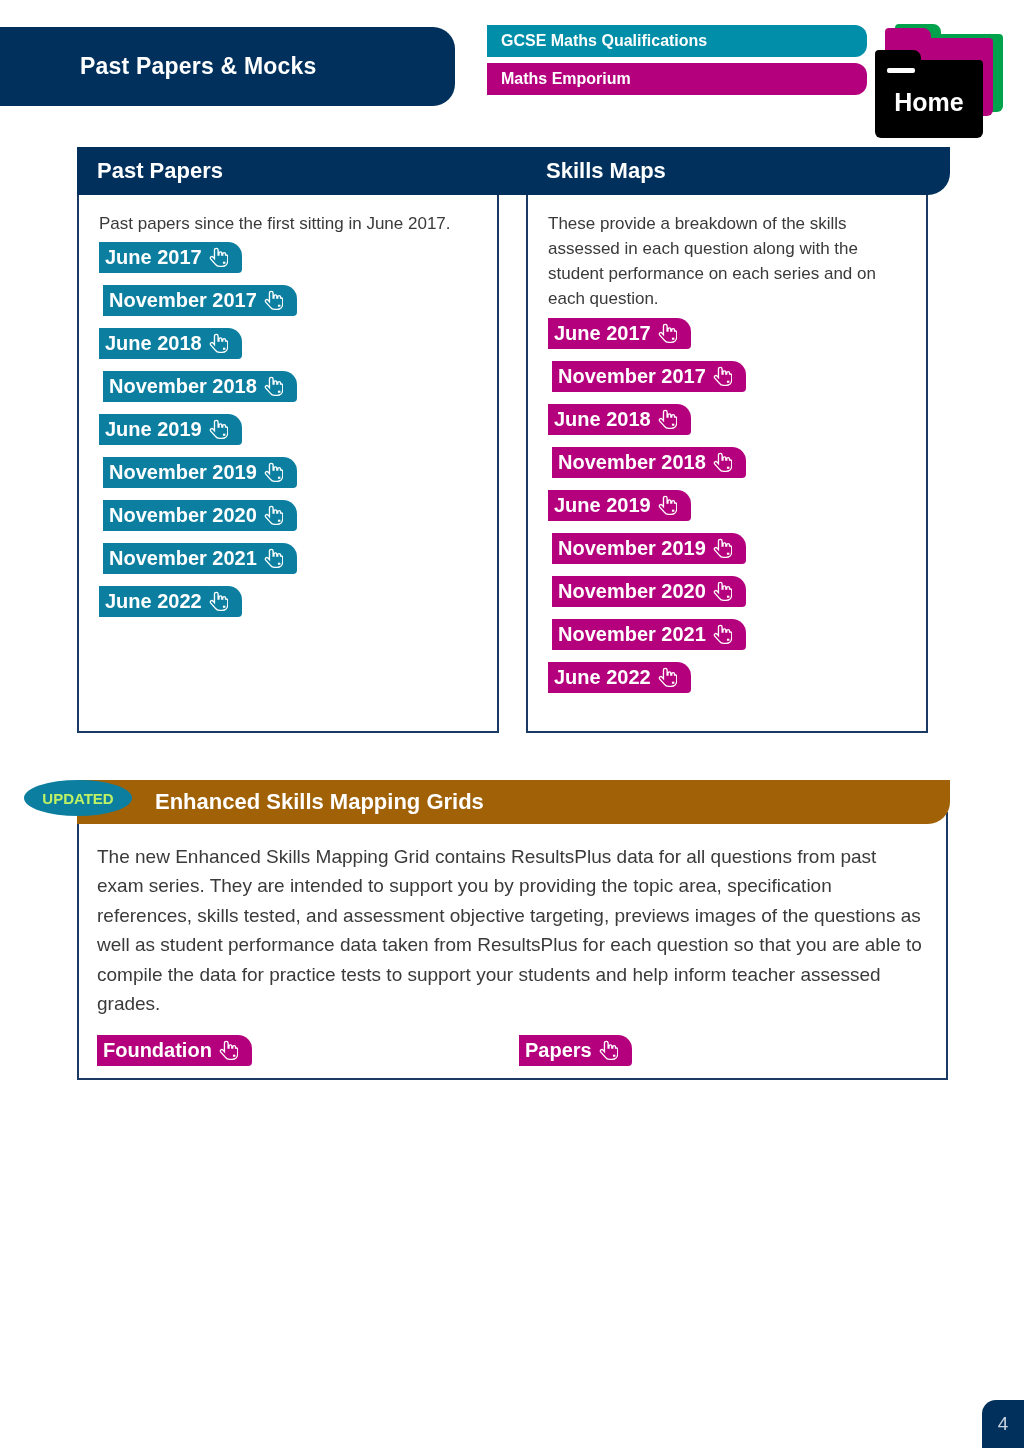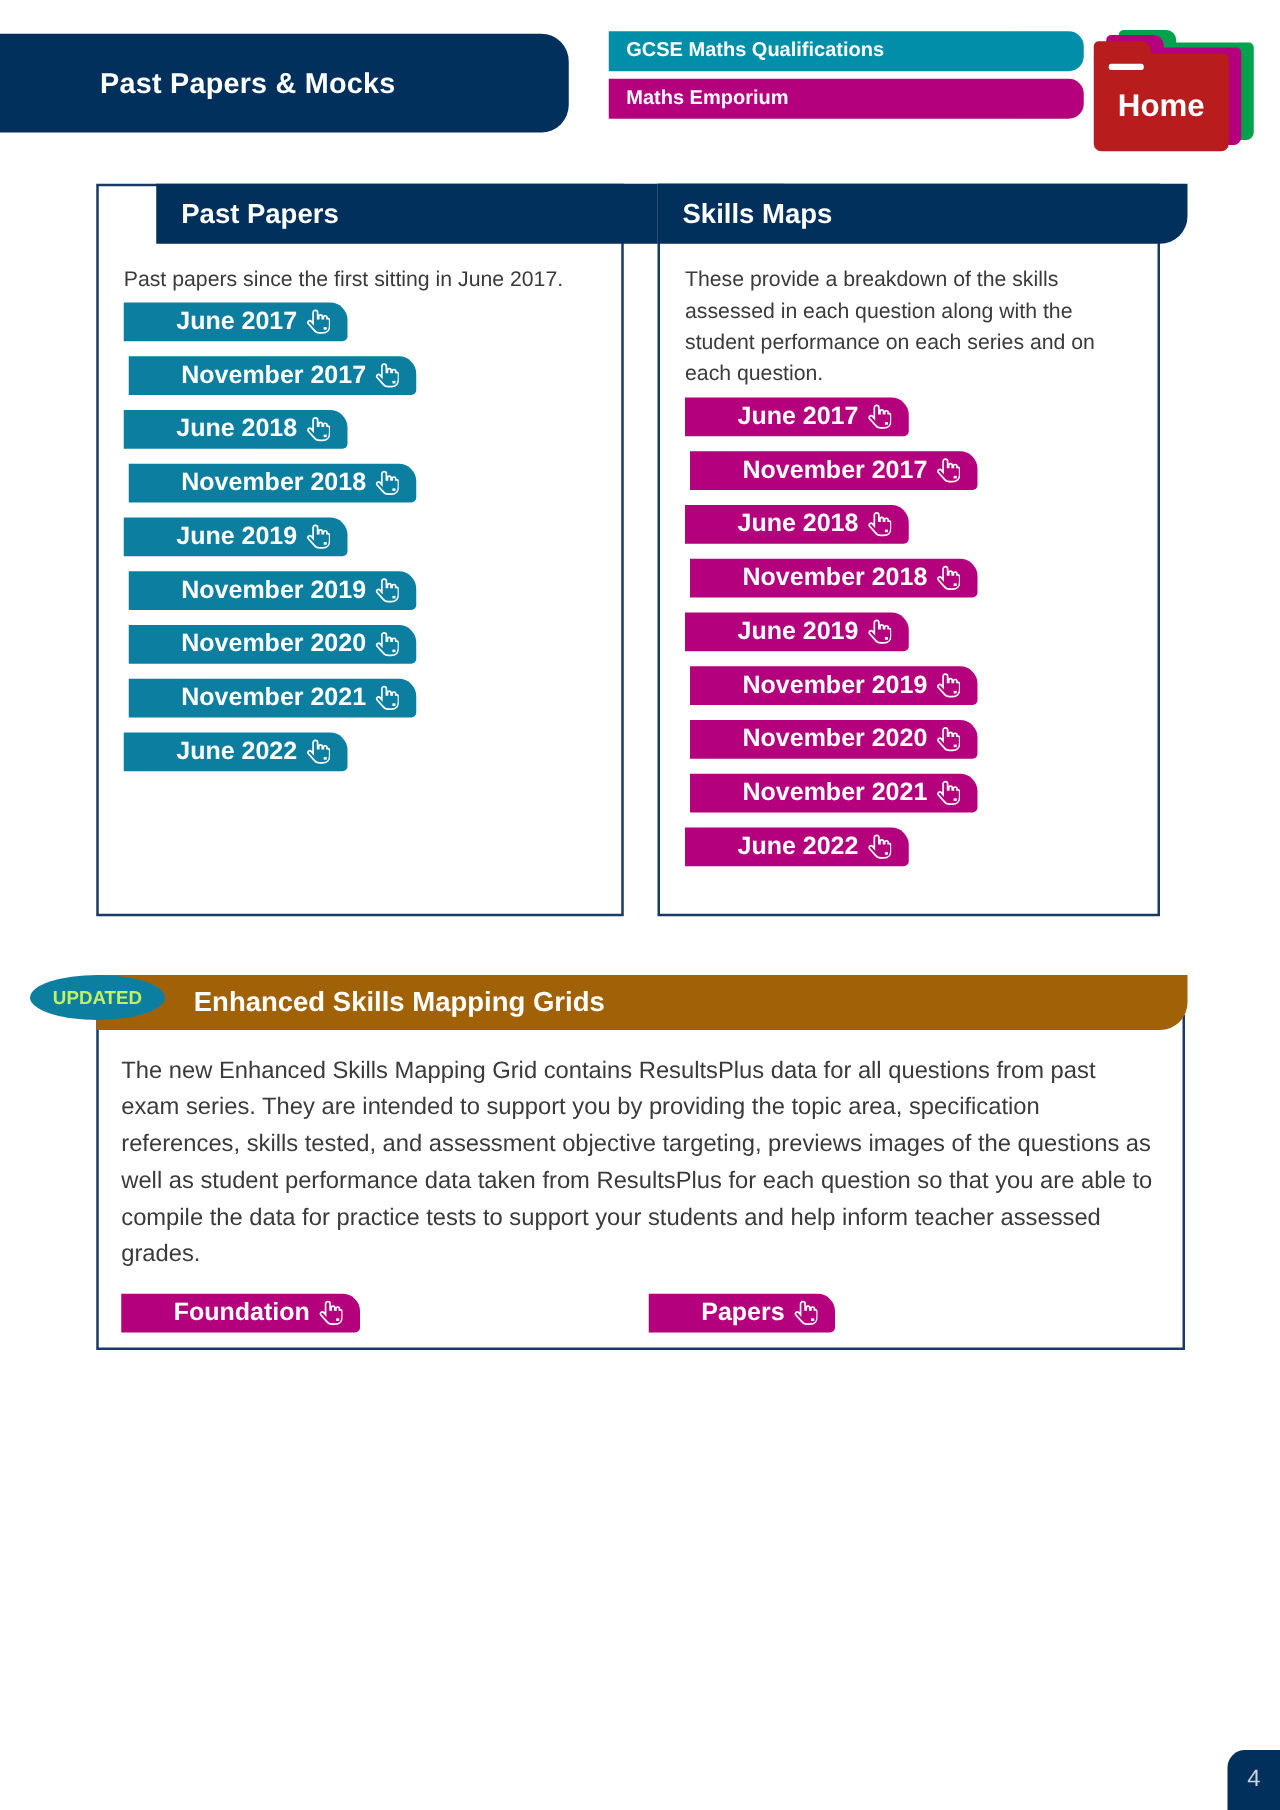--- a/index.html
+++ b/index.html
@@ -76,21 +76,21 @@
   .folder::before {
     content: "";
     position: absolute;
     left: 0; top: -10px;
     width: 46px; height: 14px;
     border-radius: 4px 8px 0 0;
     background: inherit;
   }
   .folder-green { left: 20px; top: 12px; background: #00A24B; }
   .folder-pink  { left: 10px; top: 16px; background: #B5007D; }
-  .folder-navy  { left: 0px;  top: 21px; background: #b91c1c; }
+  .folder-navy  { left: 0px;  top: 38px; background: #000000; }
   .folder-navy .home-label {
     position: absolute;
     left: 0; top: 0;
     width: 108px; height: 78px;
     display: flex;
     align-items: center;
     justify-content: center;
     color: #ffffff;
     font-size: 25px;
     font-weight: bold;
@@ -135,42 +135,42 @@
     box-sizing: border-box;
   }
   .panel-desc {
     color: #3a3a3a;
     font-size: 17px;
     line-height: 1.48;
     margin: 0 0 6px 0;
   }
 
   #panel-past-papers { left: 77px; top: 147px; width: 422px; height: 586px; }
-  #panel-past-papers .panel-head { width: 502px; margin-left: 48px; }
+  #panel-past-papers .panel-head { width: 502px; }
 
   #panel-skills-maps { left: 526px; top: 147px; width: 402px; height: 586px; }
   #panel-skills-maps .panel-head { width: 424px; }
 
   
   .tag-list { margin-top: 6px; }
   .tag {
     display: inline-flex;
     align-items: center;
     height: 31px;
     padding: 0 14px 0 6px;
     margin: 0 0 12px 0;
     border-radius: 0 14px 4px 0;
     color: #ffffff;
     font-size: 20px;
     font-weight: bold;
     white-space: nowrap;
     cursor: pointer;
     box-sizing: border-box;
   }
-  .tag .tag-label { margin-right: 7px; margin-left: 36px; }
+  .tag .tag-label { margin-right: 7px; }
   .tag.teal { background: #0C7FA0; }
   .tag.pink { background: #B5007D; }
   .tag-row { display: block; }
   .tag-indent { margin-left: 4px; }
 
   .hand-icon {
     width: 19px;
     height: 21px;
     flex: 0 0 auto;
     display: inline-block;

